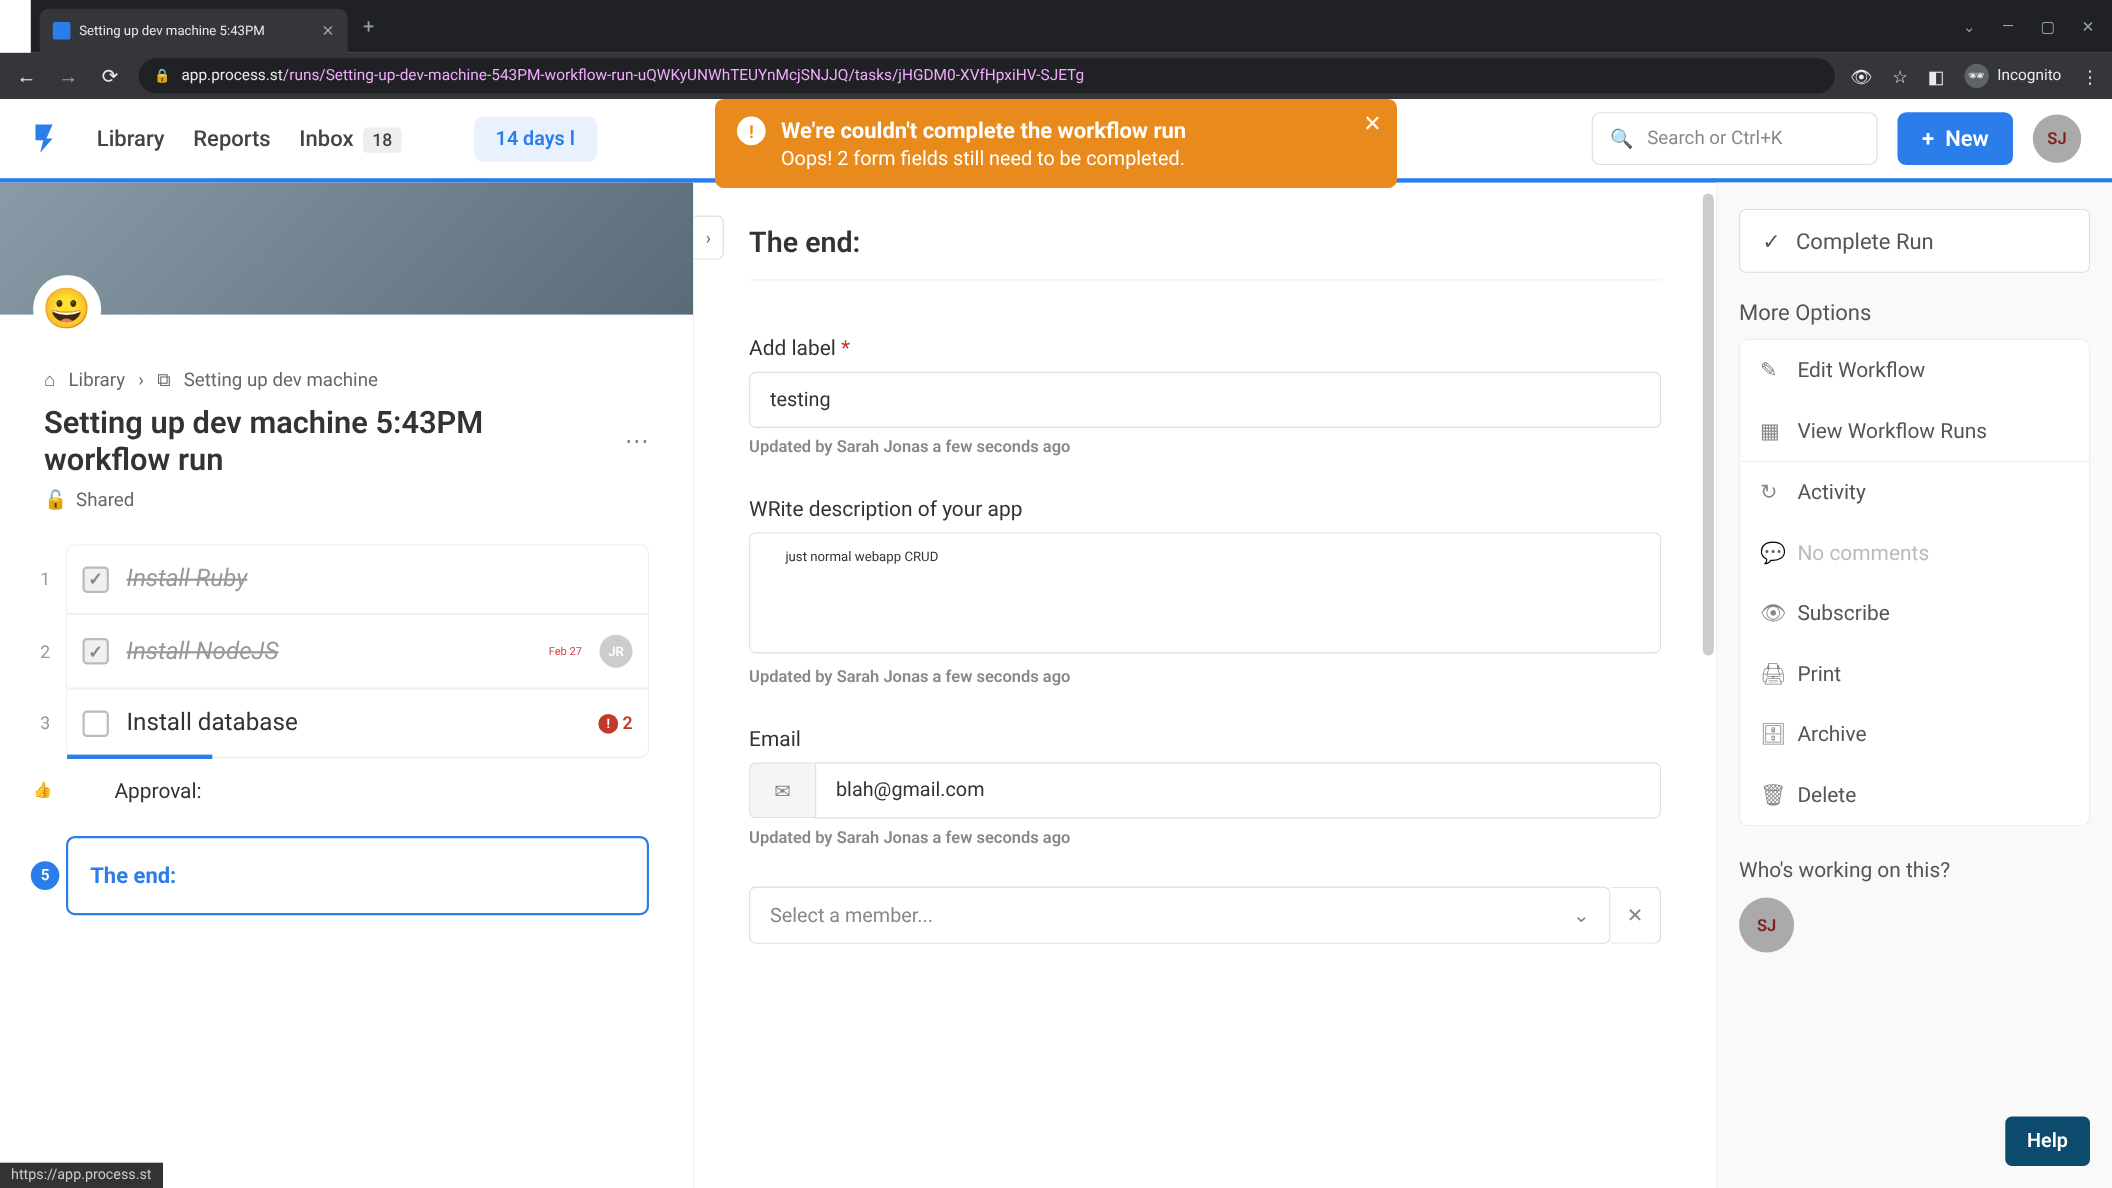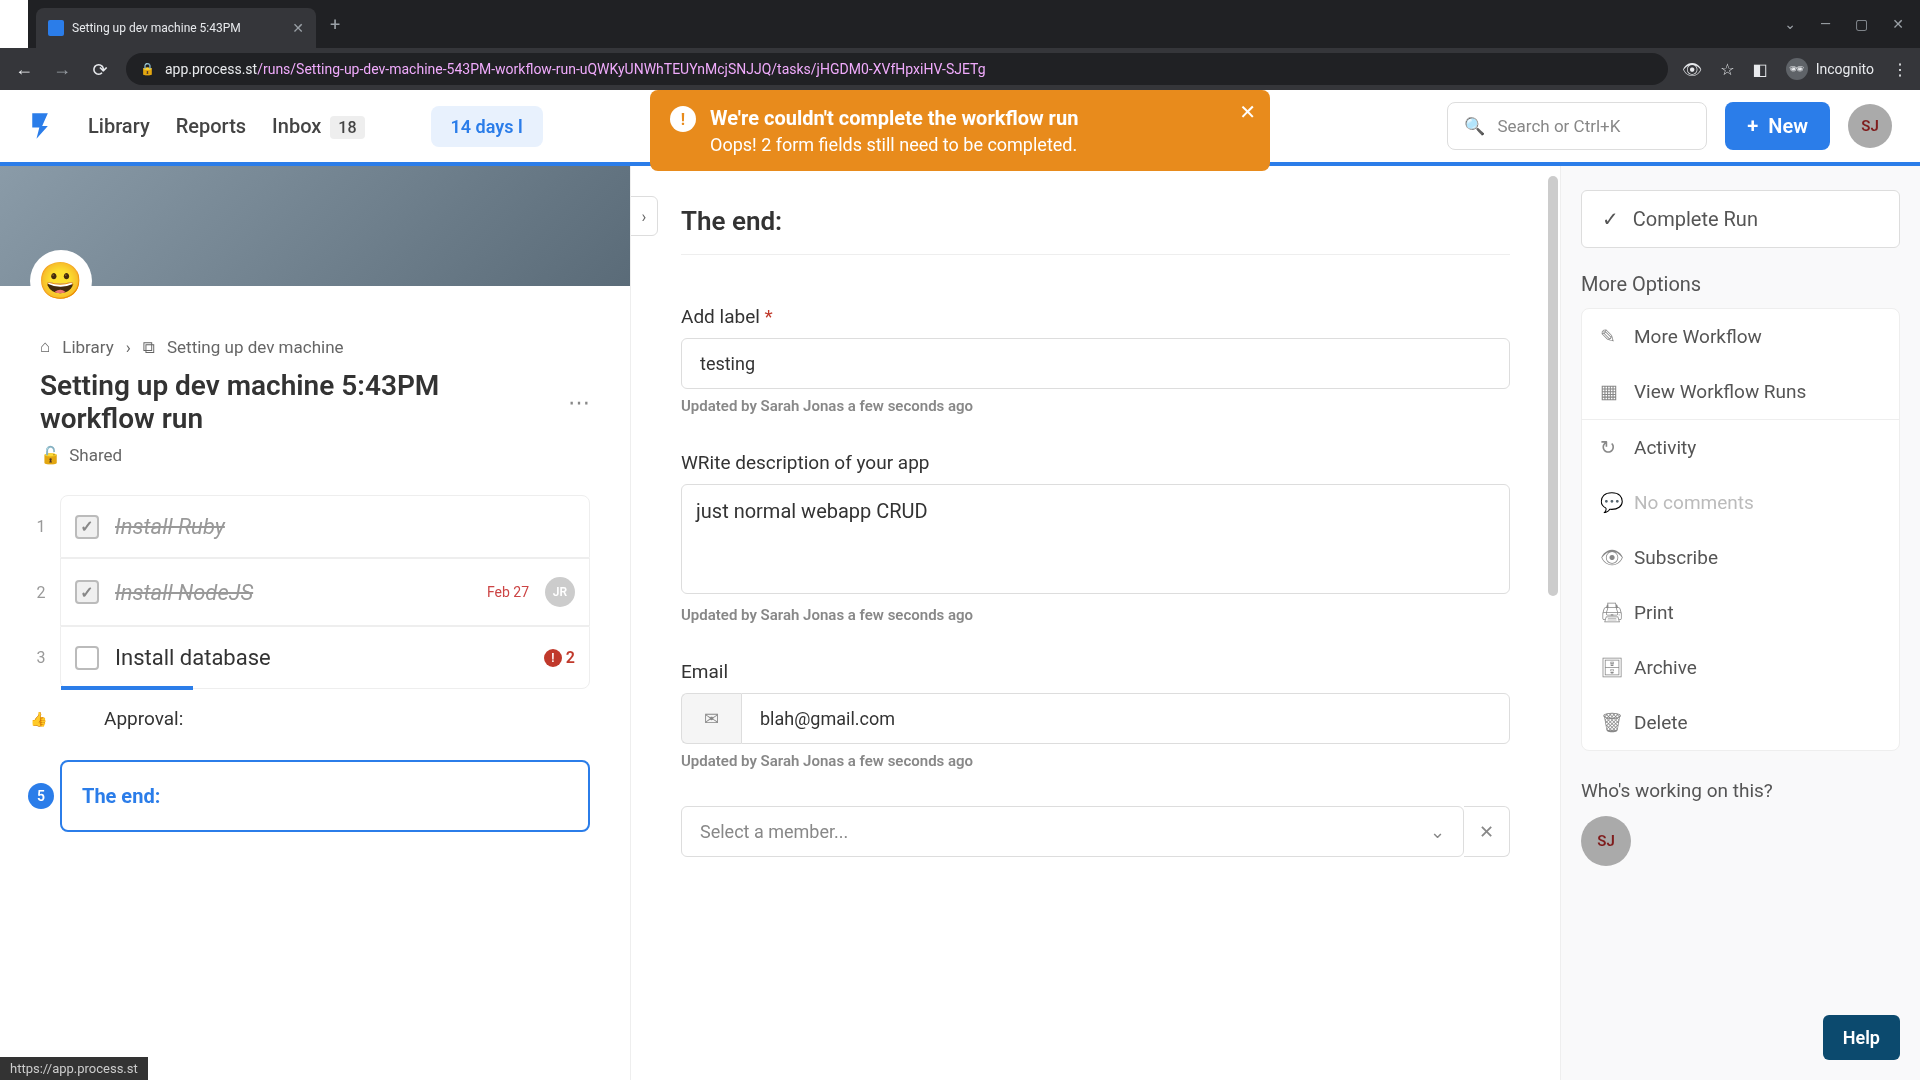--- a/index.html
+++ b/index.html
@@ -58,40 +58,40 @@
 
 .task-list { padding: 0 40px 0 30px; }
 .task-item { display: flex; align-items: center; gap: 16px; padding: 18px 14px; border: 1px solid #eee; border-left: none; position: relative; margin-left: 30px; }
 .task-item:first-child { border-top-left-radius: 8px; border-top-right-radius: 8px; border-top: 1px solid #eee; }
 .task-num { position: absolute; left: -30px; color: #999; font-size: 16px; width: 20px; text-align: center; }
 .task-check { width: 24px; height: 24px; border: 2px solid #bbb; border-radius: 4px; display: flex; align-items: center; justify-content: center; }
 .task-check.checked { background: #f0f0f0; }
 .task-check.checked::after { content: "✓"; color: #888; font-size: 16px; font-weight: bold; }
 .task-label { font-size: 22px; color: #333; }
 .task-label.done { text-decoration: line-through; font-style: italic; color: #999; }
-.task-date { margin-left: auto; color: #c44; font-size: 14px; }
+.task-date { margin-left: auto; color: #c44; font-size: 10px; }
 .task-avatar { width: 30px; height: 30px; border-radius: 50%; background: #ccc; color: #fff; font-size: 12px; display: flex; align-items: center; justify-content: center; font-weight: 600; }
 .task-badge { margin-left: auto; display: flex; align-items: center; gap: 4px; color: #c0392b; font-weight: 600; font-size: 16px; }
 .task-badge-icon { width: 18px; height: 18px; background: #c0392b; border-radius: 50%; color: #fff; display: flex; align-items: center; justify-content: center; font-size: 12px; }
 .task-progress { position: absolute; bottom: -2px; left: 0; height: 4px; background: #2b7de9; }
 .approval-row { padding: 18px 14px 18px 44px; font-size: 19px; color: #333; display: flex; align-items: center; gap: 10px; }
 .thumb-icon { position: absolute; left: -30px; color: #bbb; font-size: 14px; }
 .task-active { border: 2px solid #2b7de9; border-radius: 8px; padding: 22px 20px; margin-top: 12px; margin-left: 30px; position: relative; }
 .task-active-num { position: absolute; left: -34px; top: 50%; transform: translateY(-50%); width: 26px; height: 26px; background: #2b7de9; color: #fff; border-radius: 50%; display: flex; align-items: center; justify-content: center; font-size: 14px; font-weight: 600; }
 .task-active-label { font-size: 20px; font-weight: 700; color: #2b7de9; }
 
 
 .mid-panel { flex: 1; border-left: 1px solid #eee; padding: 40px 50px; overflow-y: auto; position: relative; }
 .collapse-btn { position: absolute; top: 30px; left: -1px; width: 28px; height: 40px; border: 1px solid #ddd; border-radius: 0 6px 6px 0; background: #fff; display: flex; align-items: center; justify-content: center; color: #666; }
 .section-title { font-size: 26px; font-weight: 600; color: #333; padding-bottom: 18px; border-bottom: 1px solid #eee; margin-bottom: 50px; }
 .form-group { margin-bottom: 36px; }
 .form-label { font-size: 19px; color: #333; margin-bottom: 10px; display: block; }
 .form-label .req { color: #c0392b; }
 .form-input { width: 100%; border: 1px solid #ddd; border-radius: 6px; padding: 14px 18px; font-size: 18px; color: #333; }
-.form-textarea { width: 100%; border: 1px solid #ddd; border-radius: 6px; padding: 14px 14px; font-size: 20px; color: #333; height: 110px; resize: none; }
+.form-textarea { width: 100%; border: 1px solid #ddd; border-radius: 6px; padding: 14px 32px; font-size: 12px; color: #333; height: 110px; resize: none; }
 .form-hint { color: #888; font-size: 15px; font-weight: 600; margin-top: 8px; }
 .email-group { display: flex; }
 .email-icon { width: 60px; border: 1px solid #ddd; border-right: none; border-radius: 6px 0 0 6px; background: #f5f5f5; display: flex; align-items: center; justify-content: center; color: #888; font-size: 18px; }
 .email-input { flex: 1; border-radius: 0 6px 6px 0; }
 .select-group { display: flex; gap: 0; }
 .select-box { flex: 1; border: 1px solid #ddd; border-radius: 6px; padding: 14px 18px; font-size: 18px; color: #888; display: flex; align-items: center; justify-content: space-between; }
 .select-clear { width: 46px; border: 1px solid #ddd; border-left: none; border-radius: 0 6px 6px 0; display: flex; align-items: center; justify-content: center; color: #888; font-size: 18px; }
 
 
 .right-panel { width: 360px; border-left: 1px solid #eee; padding: 24px 20px; background: #f9f9fa; position: relative; }
@@ -279,21 +279,21 @@
 
   <div class="right-panel">
     <div class="complete-btn">
       <span>✓</span>
       <span>Complete Run</span>
     </div>
     <div class="more-opts-title">More Options</div>
     <div class="opts-box">
       <div class="opt-item">
         <span class="opt-icon">✎</span>
-        <span>More Workflow</span>
+        <span>Edit Workflow</span>
       </div>
       <div class="opt-item">
         <span class="opt-icon">▦</span>
         <span>View Workflow Runs</span>
       </div>
       <div class="opt-item sep">
         <span class="opt-icon">↻</span>
         <span>Activity</span>
       </div>
       <div class="opt-item" style="color:#bbb;">

